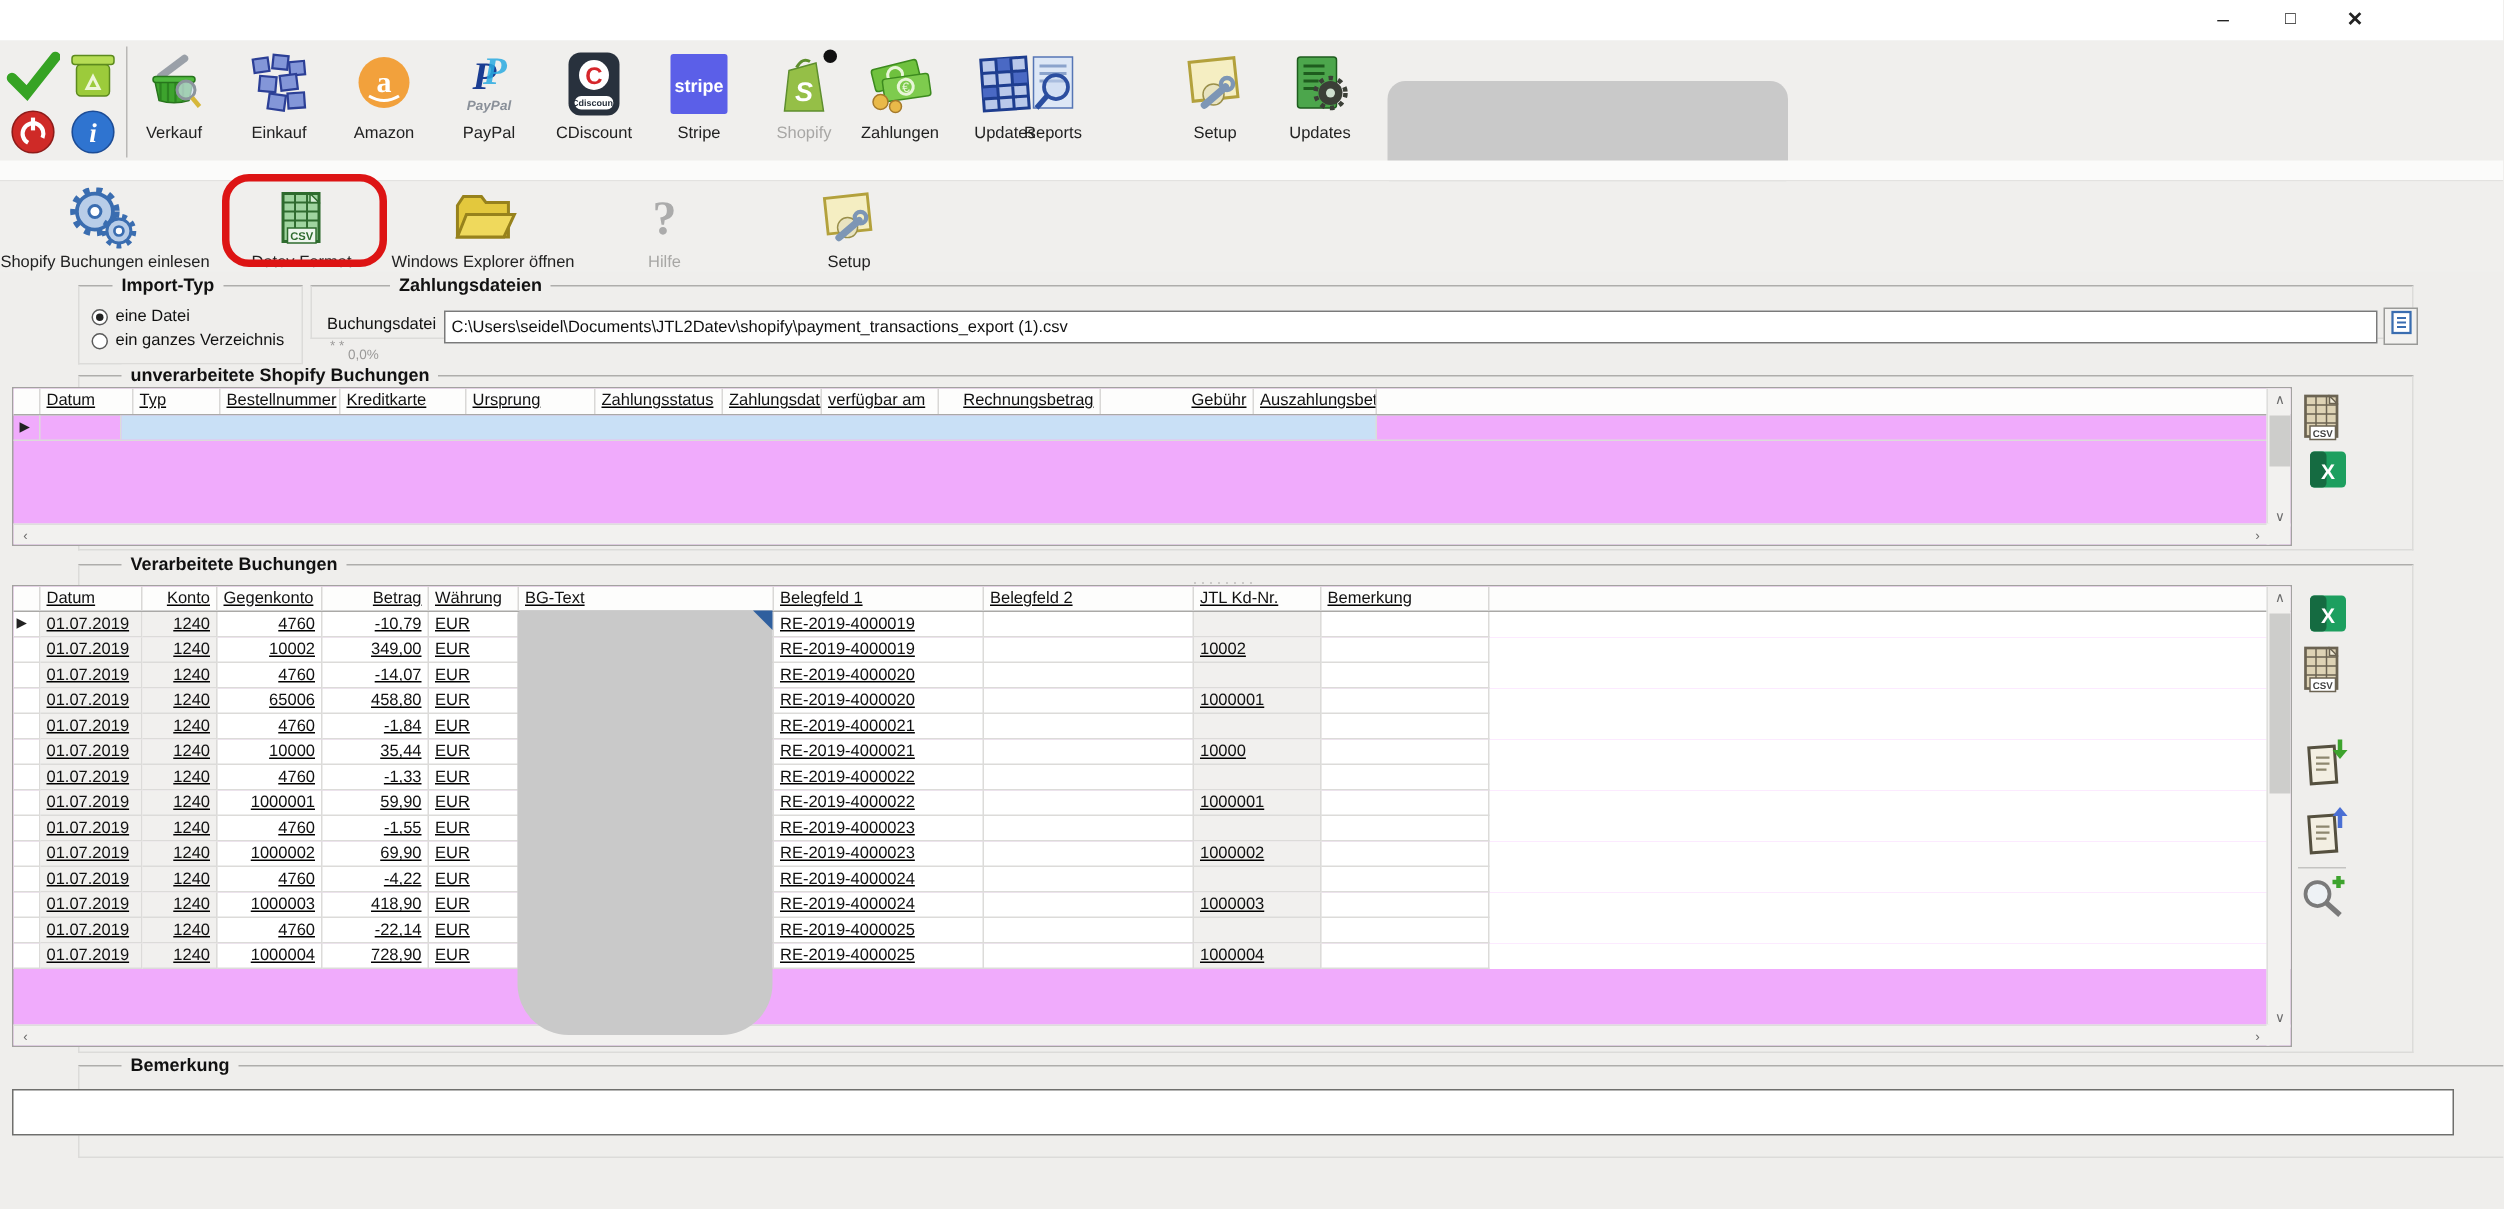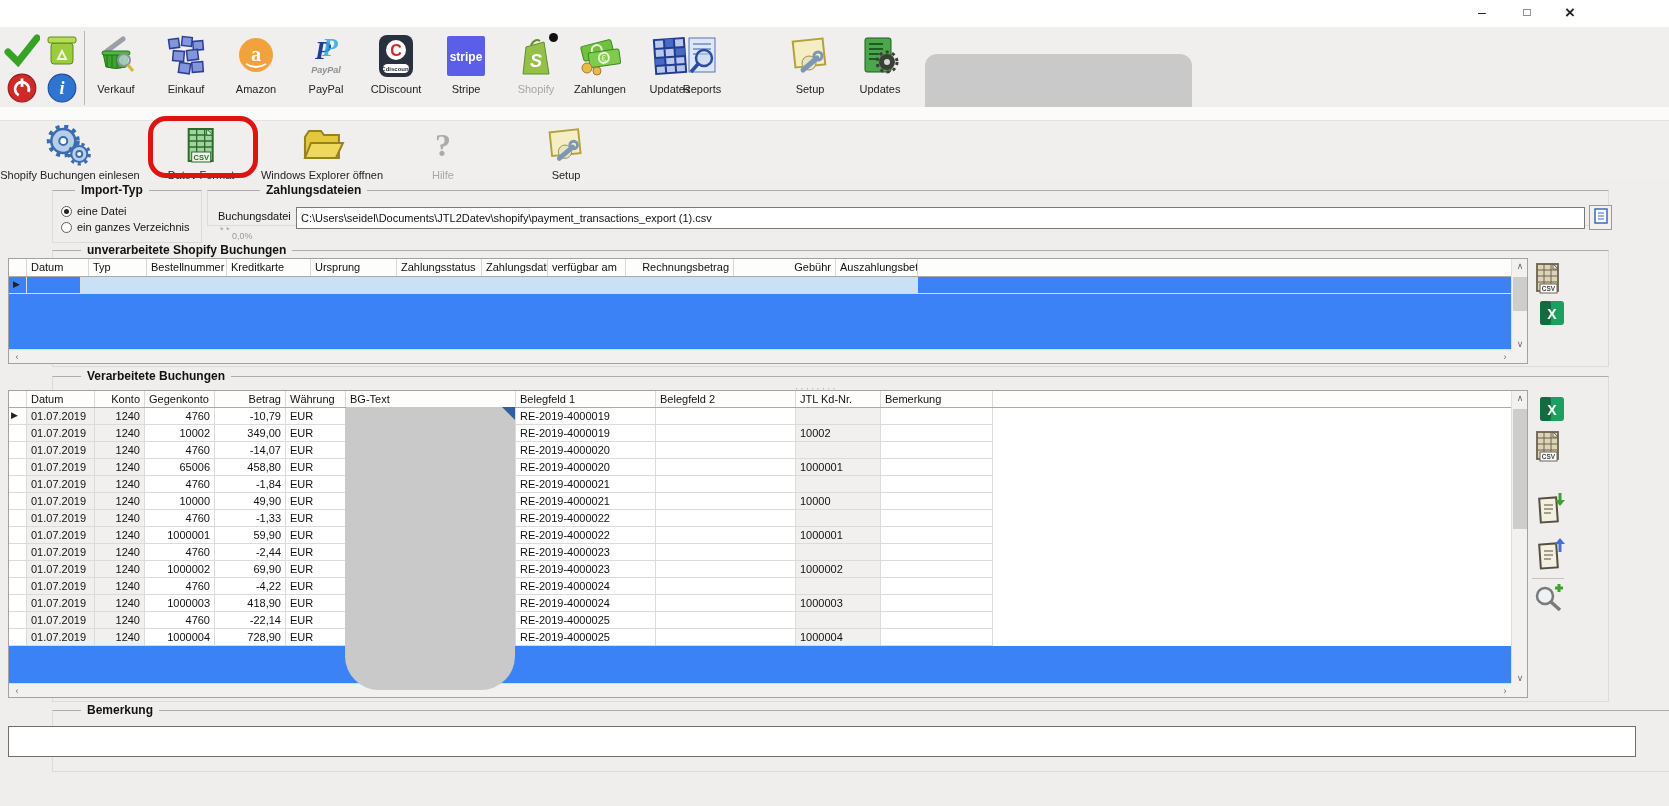--- a/index.html
+++ b/index.html
@@ -41,21 +41,21 @@
   .radio-row { position: absolute; left: 8px; display: flex; align-items: flex-end; height: 14px; font-size: 11px; color: #111; }
   .radio-dot { width: 11px; height: 11px; border: 1px solid #5a5a5a; border-radius: 50%; background: #fff; margin-right: 5px; position: relative; }
   .radio-row.checked .radio-dot::after { content: ""; position: absolute; left: 2px; top: 2px; width: 5px; height: 5px; border-radius: 50%; background: #222; }
 
   .field-label { position: absolute; font-size: 11px; color: #111; }
   .field-sub { position: absolute; font-size: 9px; color: #9a9998; }
   .path-input { position: absolute; left: 88px; top: 16px; width: 1289px; height: 22px; border: 1px solid #7a7a7a; background: #fff; font-size: 11px; font-family: "Liberation Sans", sans-serif; padding: 0 4px; color: #111; }
   .browse-btn { position: absolute; left: 1381px; top: 14px; width: 23px; height: 25px; border: 1px solid #9a9a98; background: #f2f1ef; display: flex; align-items: center; justify-content: center; }
 
   
-  .tablebox { position: absolute; background: #3b82f6; border: 1px solid #a3a2a0; }
+  .tablebox { position: absolute; background: #f0abfc; border: 1px solid #a3a2a0; text-decoration: underline; }
   .hdr { display: flex; height: 18px; border-bottom: 1px solid #aaa9a7; background: #fdfdfc; }
   .hcell { font-size: 11px; color: #111; line-height: 17px; padding-left: 4px; border-right: 1px solid #d9d8d6; overflow: hidden; white-space: nowrap; }
   .hcell.num { text-align: right; padding-right: 4px; padding-left: 0; }
   .c { font-size: 11px; color: #111; line-height: 16px; padding-left: 4px; border-right: 1px solid #dcdbd9; border-bottom: 1px solid #dcdbd9; overflow: hidden; white-space: nowrap; }
   .c.num { text-align: right; padding-right: 4px; padding-left: 0; }
   .c.ro { background: #f1f0ee; }
   .trow { display: flex; height: 17px; background: #fff; }
 
   
   .u-sel{width:18px}.u-datum{width:62px}.u-typ{width:58px}.u-best{width:80px}.u-kred{width:84px}
@@ -480,21 +480,21 @@
           <div class="c w-b2"></div>
           <div class="c w-jtl ro"></div>
           <div class="c w-bem"></div>
         </div>
 
         <div class="trow">
           <div class="c w-sel"></div>
           <div class="c w-datum ro">01.07.2019</div>
           <div class="c w-konto ro num">1240</div>
           <div class="c w-gegen num">10000</div>
-          <div class="c w-betrag num">49,90</div>
+          <div class="c w-betrag num">35,44</div>
           <div class="c w-waehr">EUR</div>
           <div class="c w-bg"></div>
           <div class="c w-b1">RE-2019-4000021</div>
           <div class="c w-b2"></div>
           <div class="c w-jtl ro">10000</div>
           <div class="c w-bem"></div>
         </div>
 
         <div class="trow">
           <div class="c w-sel"></div>
@@ -522,21 +522,21 @@
           <div class="c w-b2"></div>
           <div class="c w-jtl ro">1000001</div>
           <div class="c w-bem"></div>
         </div>
 
         <div class="trow">
           <div class="c w-sel"></div>
           <div class="c w-datum ro">01.07.2019</div>
           <div class="c w-konto ro num">1240</div>
           <div class="c w-gegen num">4760</div>
-          <div class="c w-betrag num">-2,44</div>
+          <div class="c w-betrag num">-1,55</div>
           <div class="c w-waehr">EUR</div>
           <div class="c w-bg"></div>
           <div class="c w-b1">RE-2019-4000023</div>
           <div class="c w-b2"></div>
           <div class="c w-jtl ro"></div>
           <div class="c w-bem"></div>
         </div>
 
         <div class="trow">
           <div class="c w-sel"></div>

